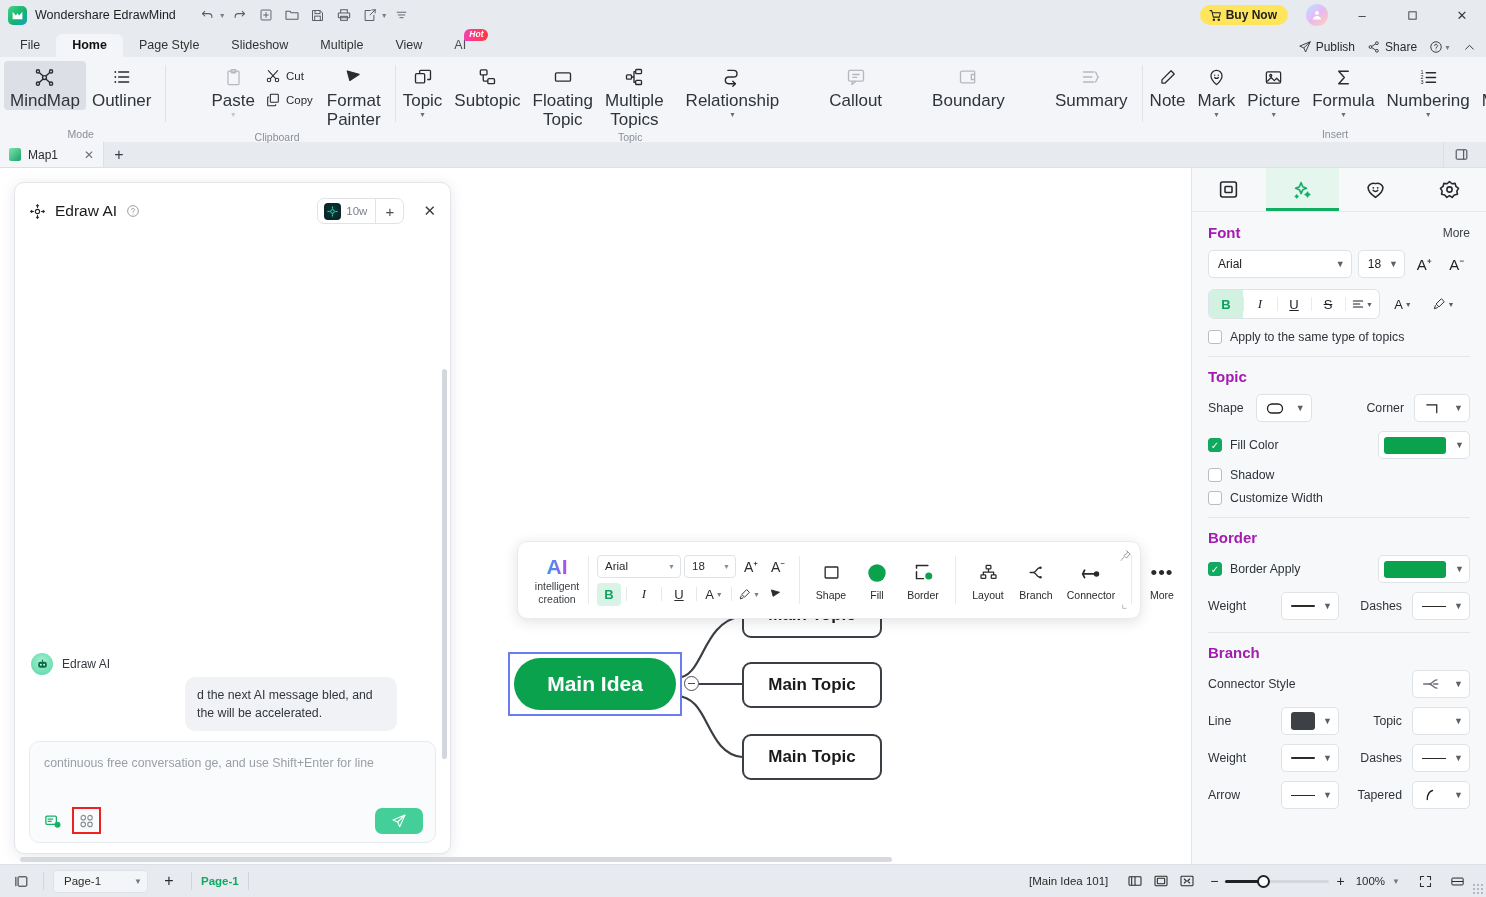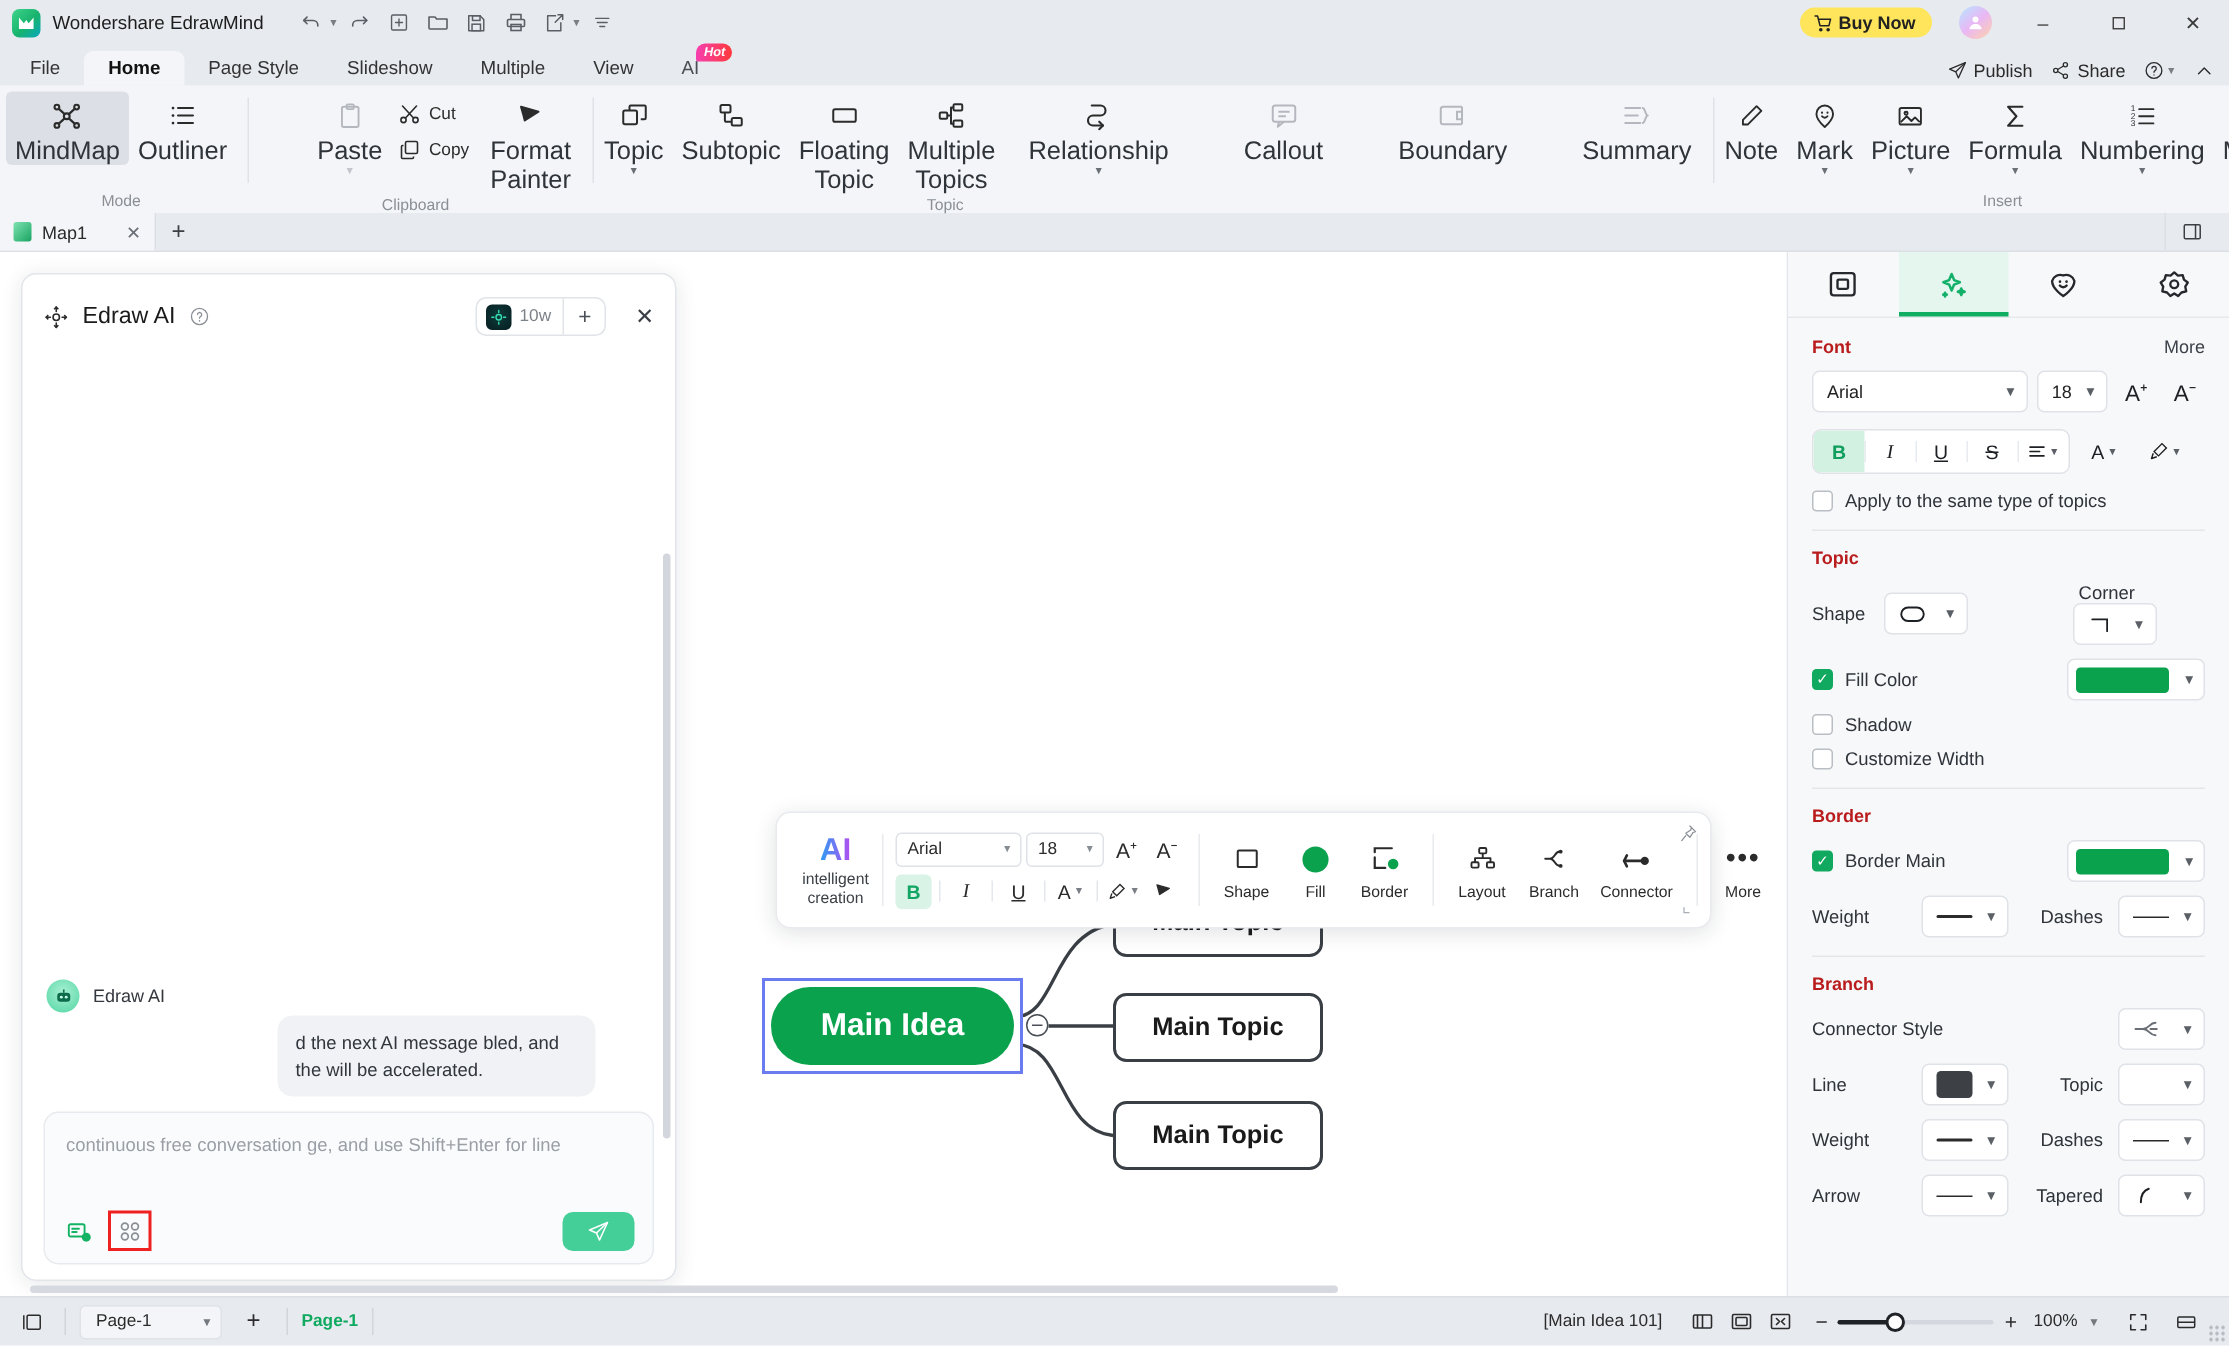--- a/index.html
+++ b/index.html
@@ -229,21 +229,21 @@
   .rpanel {
     width:295px; flex:none; background:#f7f8fa; border-left:1px solid #e2e5ea;
     display:flex; flex-direction:column;
   }
   .rtabs { height:44px; display:flex; align-items:stretch; border-bottom:1px solid #e6e8ec;}
   .rtab { flex:1; display:flex; align-items:center; justify-content:center; position:relative; color:#25282c;}
   .rtab.active { background:#e4f6ed; }
   .rtab.active::after{content:"";position:absolute;left:0;right:0;bottom:0;height:3px;background:#0fae63;}
   .rcontent { flex:1; padding:12px 16px 0; overflow:hidden; }
   .sechead { display:flex; align-items:center; margin:0 0 9px; }
-  .sechead .h { font-size:12px; font-weight:bold; color:#b91c1c; }
+  .sechead .h { font-size:15px; font-weight:bold; color:#a21caf; }
   .sechead .more { margin-left:auto; font-size:12px; color:#3d424a; }
   .row { display:flex; align-items:center; margin-bottom:9px; }
   .lbl { font-size:12.3px; color:#2f343a; }
   .ctl {
     height:28px; border:1px solid #dfe2e7; border-radius:5px; background:#fff;
     display:flex; align-items:center; padding:0 6px 0 9px; font-size:12px; color:#222;
   }
   .ctl .cv { margin-left:auto; font-size:9px; color:#5b6067; padding-left:8px; }
   .fmt-row { display:flex; align-items:center; gap:6px; margin-bottom:11px;}
   .fmtgroup {
@@ -1011,21 +1011,21 @@
         <div class="halfrow">
           <div class="half">
             <span class="lbl">Shape</span>
             <div class="ctl" style="margin-left:12px;width:56px;">
               <svg width="18" height="13" viewBox="0 0 24 16" fill="none" stroke="#1c1f23" stroke-width="1.7">
                   <rect x="2" y="2" width="20" height="12" rx="6"></rect>
                 </svg>
               <span class="cv">▼</span>
             </div>
           </div>
-          <div class="half" style="justify-content:flex-end;flex-direction:column;">
+          <div class="half" style="justify-content:flex-end;">
             <span class="lbl">Corner</span>
             <div class="ctl" style="margin-left:10px;width:56px;">
               <svg width="17" height="13" viewBox="0 0 24 16" fill="none" stroke="#1c1f23" stroke-width="1.7">
                   <path d="M4 3h14v11" stroke-linecap="round"></path>
                 </svg>
               <span class="cv">▼</span>
             </div>
           </div>
         </div>
         <div class="row">
@@ -1045,21 +1045,21 @@
           <span class="lbl">Customize Width</span>
         </div>
 
         <div class="hr"></div>
 
         <div class="sechead">
           <span class="h">Border</span>
         </div>
         <div class="row">
           <span class="chk on">✓</span>
-          <span class="lbl">Border Main</span>
+          <span class="lbl">Border Apply</span>
           <div class="swatch-ctl" style="margin-left:auto;">
             <span class="swatch" style="background:#0ba24e;"></span>
             <span class="cv">▼</span>
           </div>
         </div>
         <div class="halfrow" style="margin-bottom:0;">
           <div class="half">
             <span class="lbl">Weight</span>
             <div class="ctl" style="margin-left:auto;width:58px;">
               <span class="line-s"></span>

